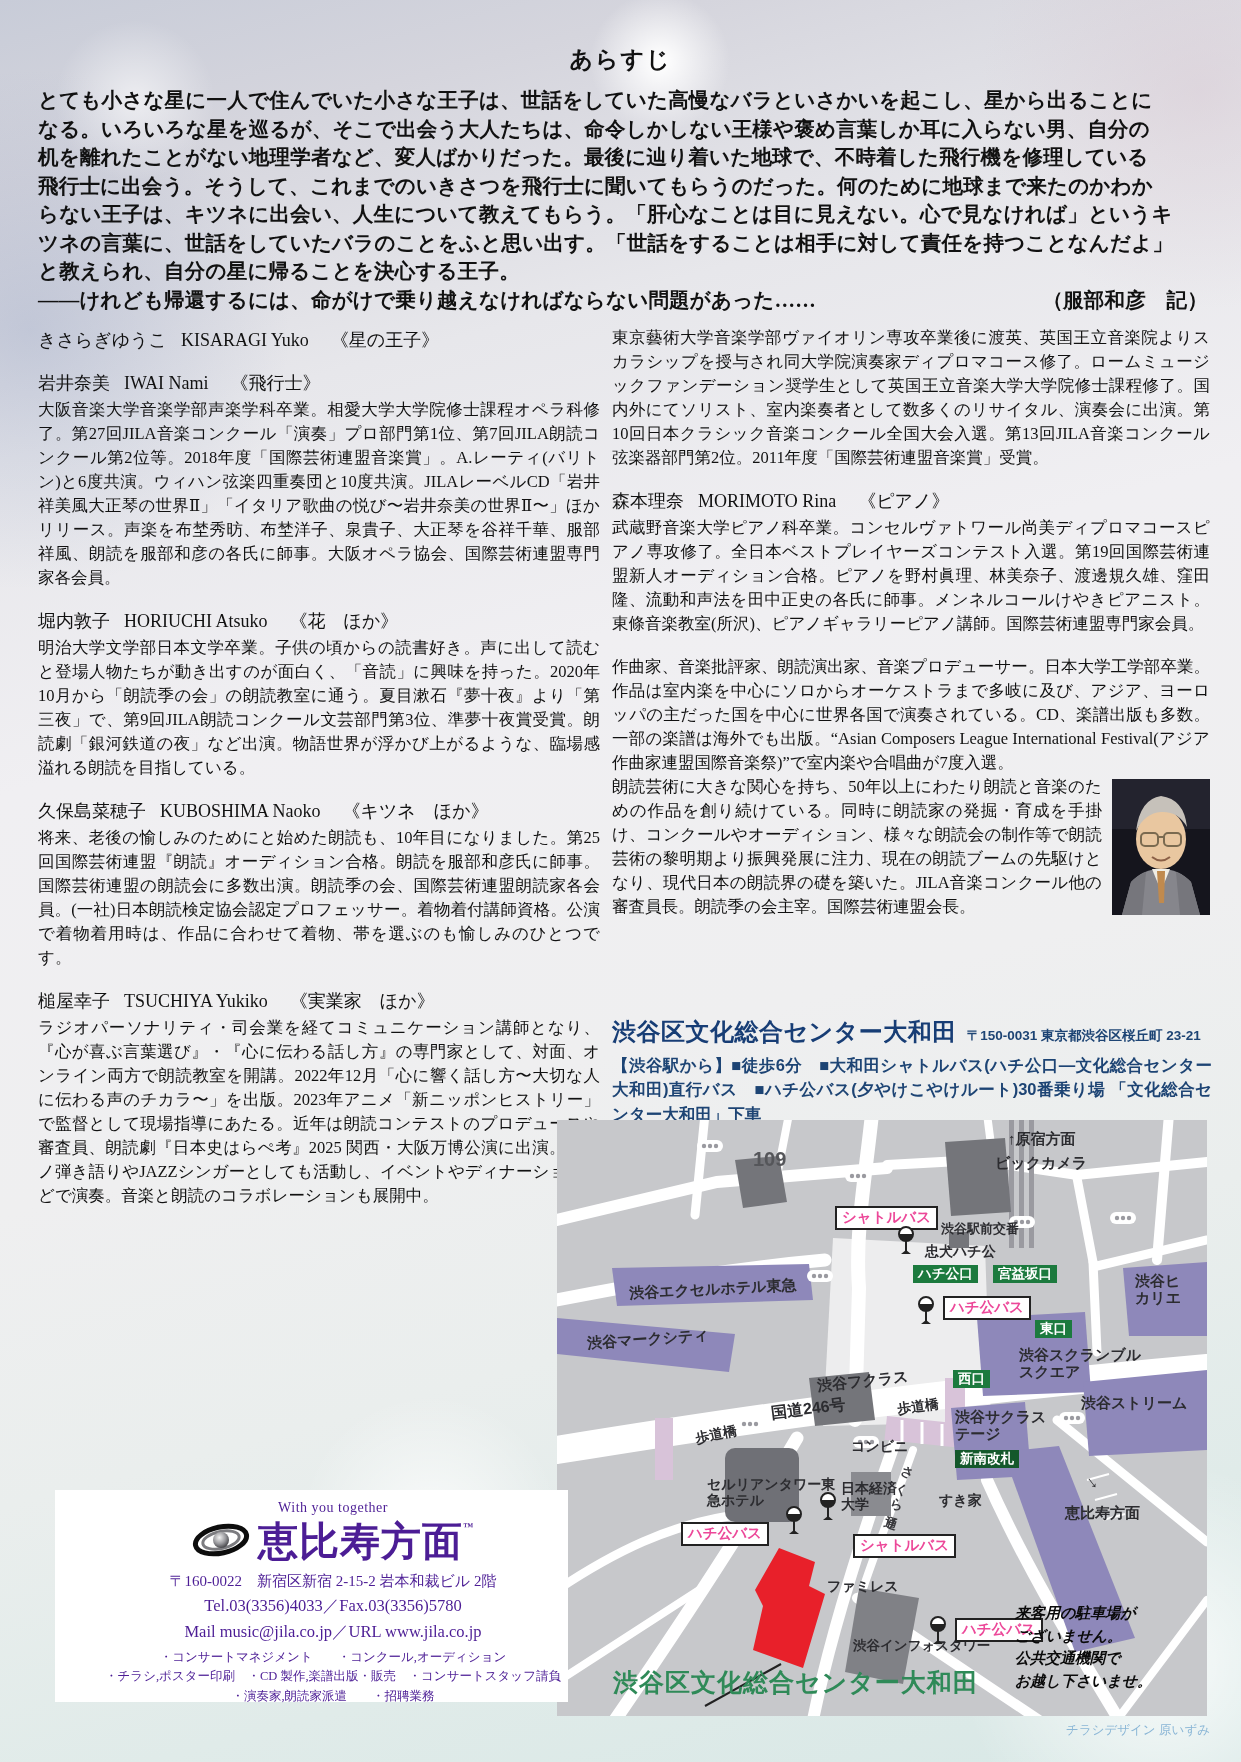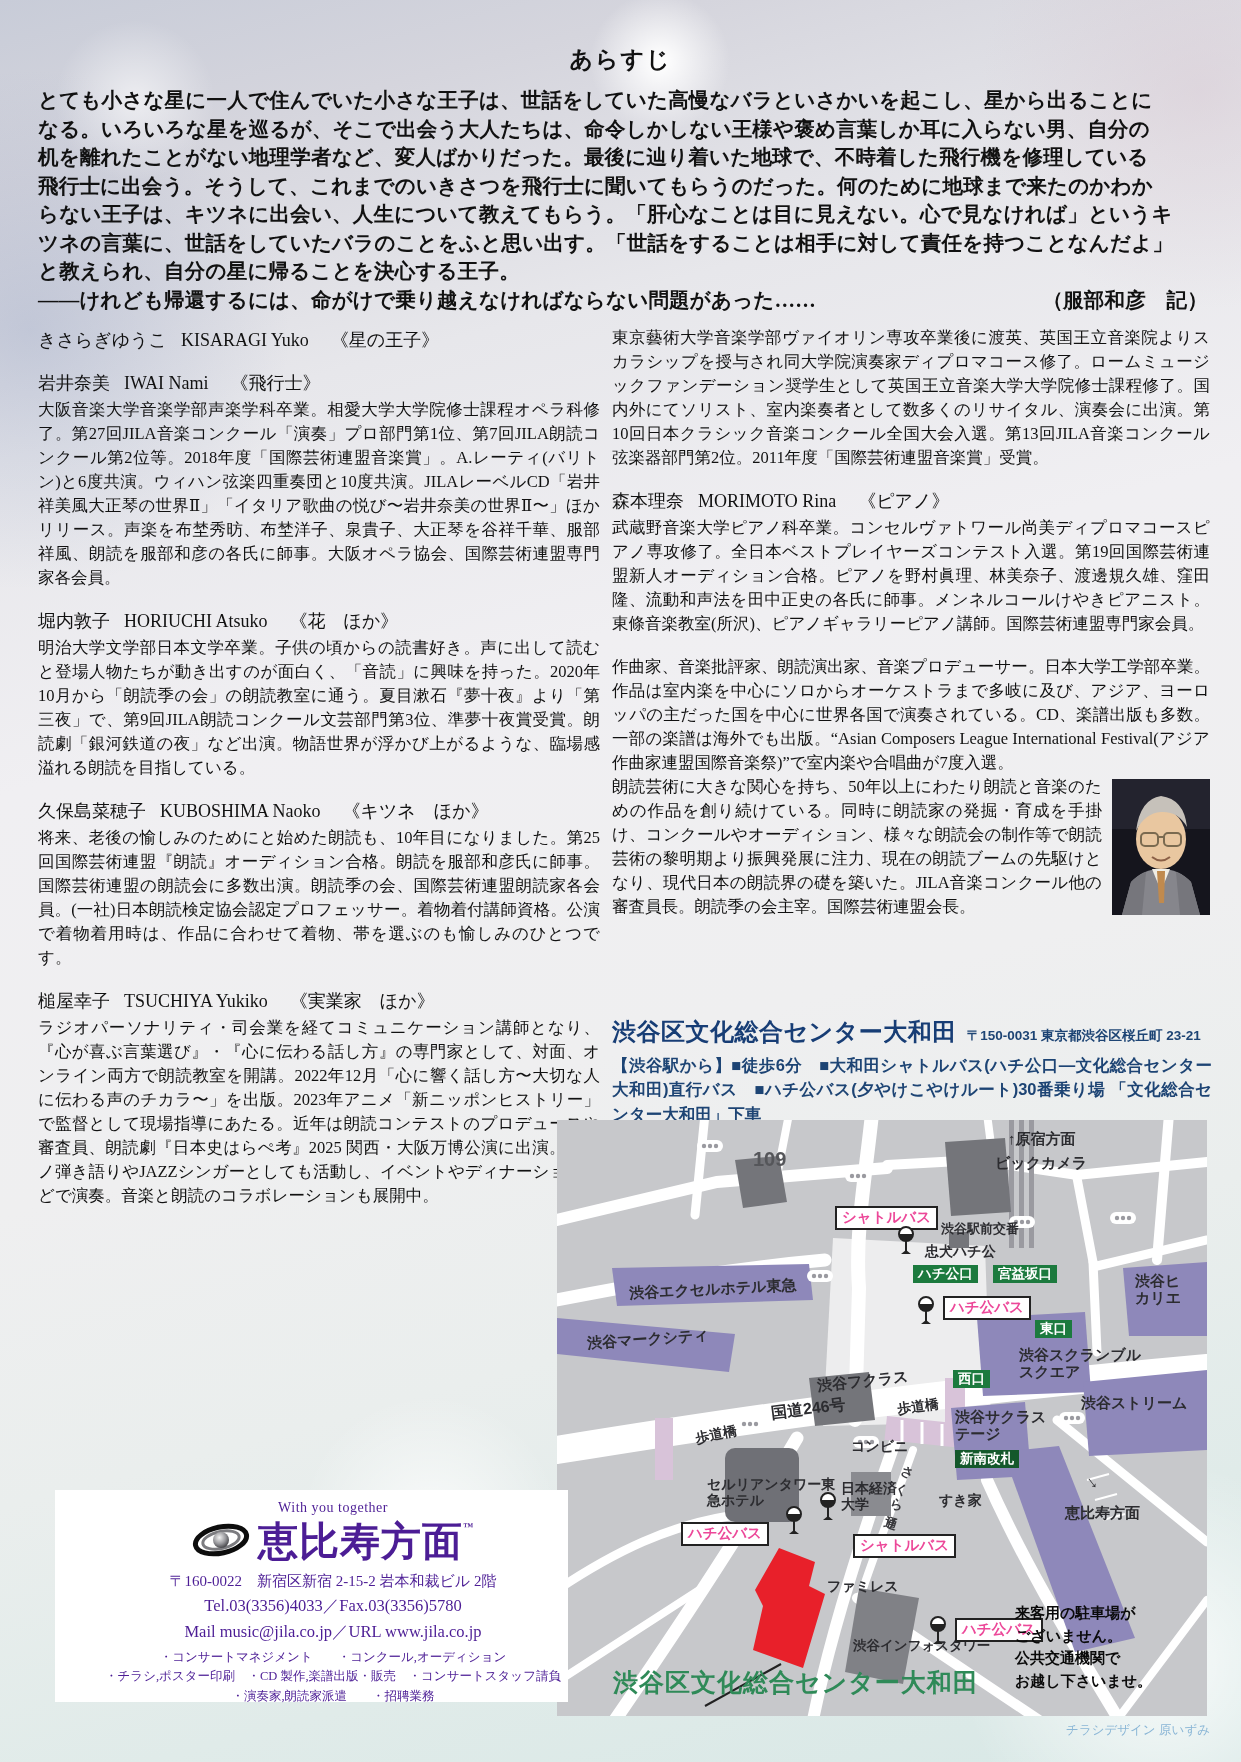--- a/index.html
+++ b/index.html
@@ -46,21 +46,21 @@
   .mlbl{position:absolute;font-family:"Liberation Sans","DejaVu Sans",sans-serif;
     font-weight:bold;color:#2c2c30;font-size:14px;line-height:1.15;}
   .badge{position:absolute;font-family:"Liberation Sans","DejaVu Sans",sans-serif;
     font-weight:bold;color:#fff;background:#1c7a3e;font-size:13.5px;padding:1px 5px;line-height:1.2;}
   .boxlbl{position:absolute;font-family:"Liberation Sans","DejaVu Sans",sans-serif;
     font-weight:bold;color:#ec4899;background:#fff;border:2px solid #222;font-size:14.5px;
     padding:0 5px;line-height:1.35;white-space:nowrap;}
   .busstop{position:absolute;width:18px;height:30px;}
   .parking{position:absolute;left:458px;top:482px;width:185px;
     font-family:"Liberation Sans","DejaVu Sans",sans-serif;font-weight:bold;
-    font-size:15px;line-height:1.5;color:#0a0a0a;}
+    font-size:15px;line-height:1.5;color:#0a0a0a;font-style:italic;}
   .map-venue{position:absolute;left:56px;top:546px;font-family:"Liberation Sans","DejaVu Sans",sans-serif;
     font-weight:bold;font-size:25px;letter-spacing:1px;color:#2f8a58;white-space:nowrap;}
   .vert{writing-mode:vertical-rl;transform:rotate(18deg);letter-spacing:2px;font-size:13px;color:#3a3a3e;}
   
   .orgbox{position:absolute;left:55px;top:1490px;width:470px;height:212px;background:#fff;
     text-align:center;color:#4c1d95;padding-left:43px;}
   .org-tag{font-size:14px;margin-top:10px;letter-spacing:.5px;}
   .org-logo-row{display:flex;align-items:center;justify-content:center;margin-top:2px;}
   .org-name{font-size:40px;font-weight:bold;letter-spacing:1px;margin-left:8px;line-height:1;}
   .org-tm{font-size:10px;vertical-align:top;}

